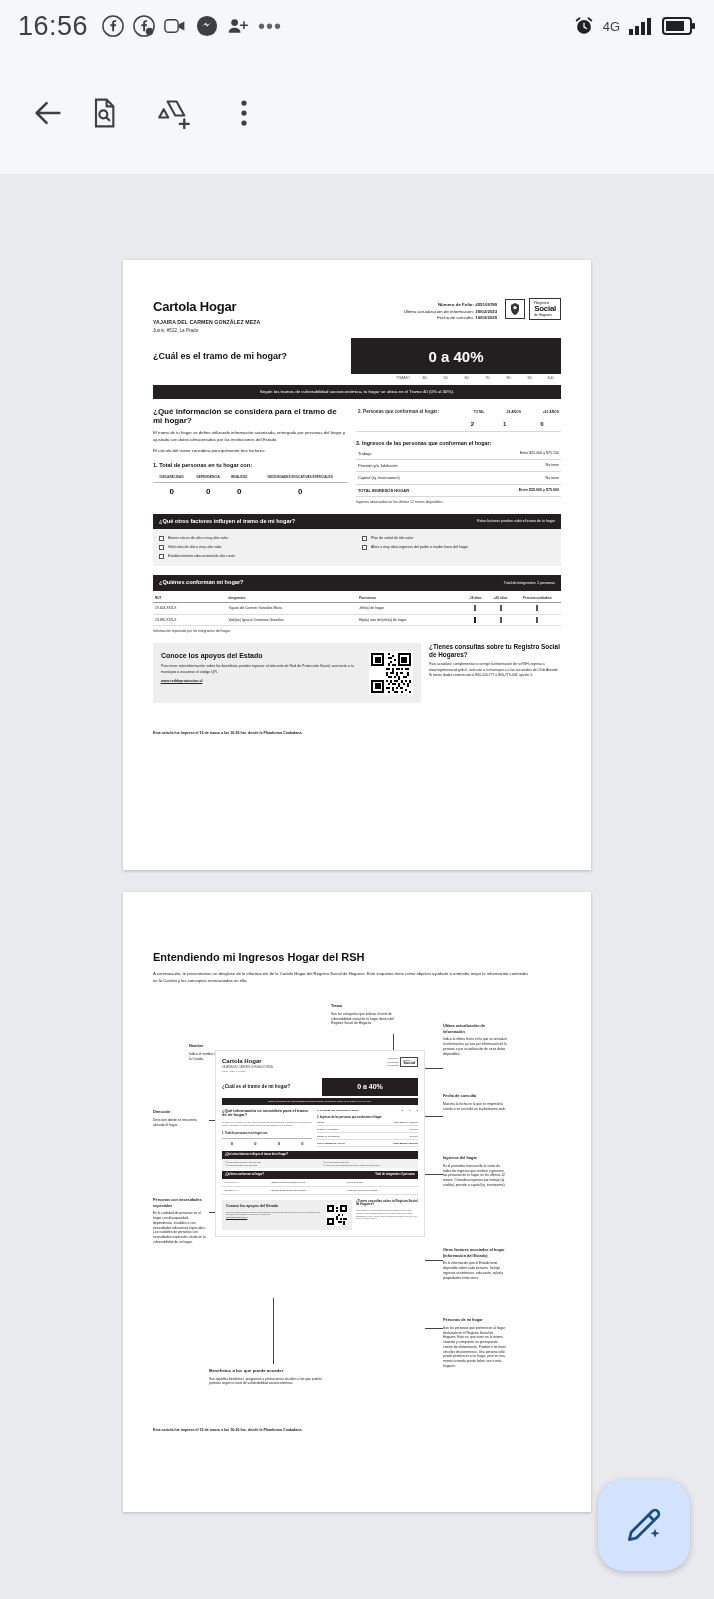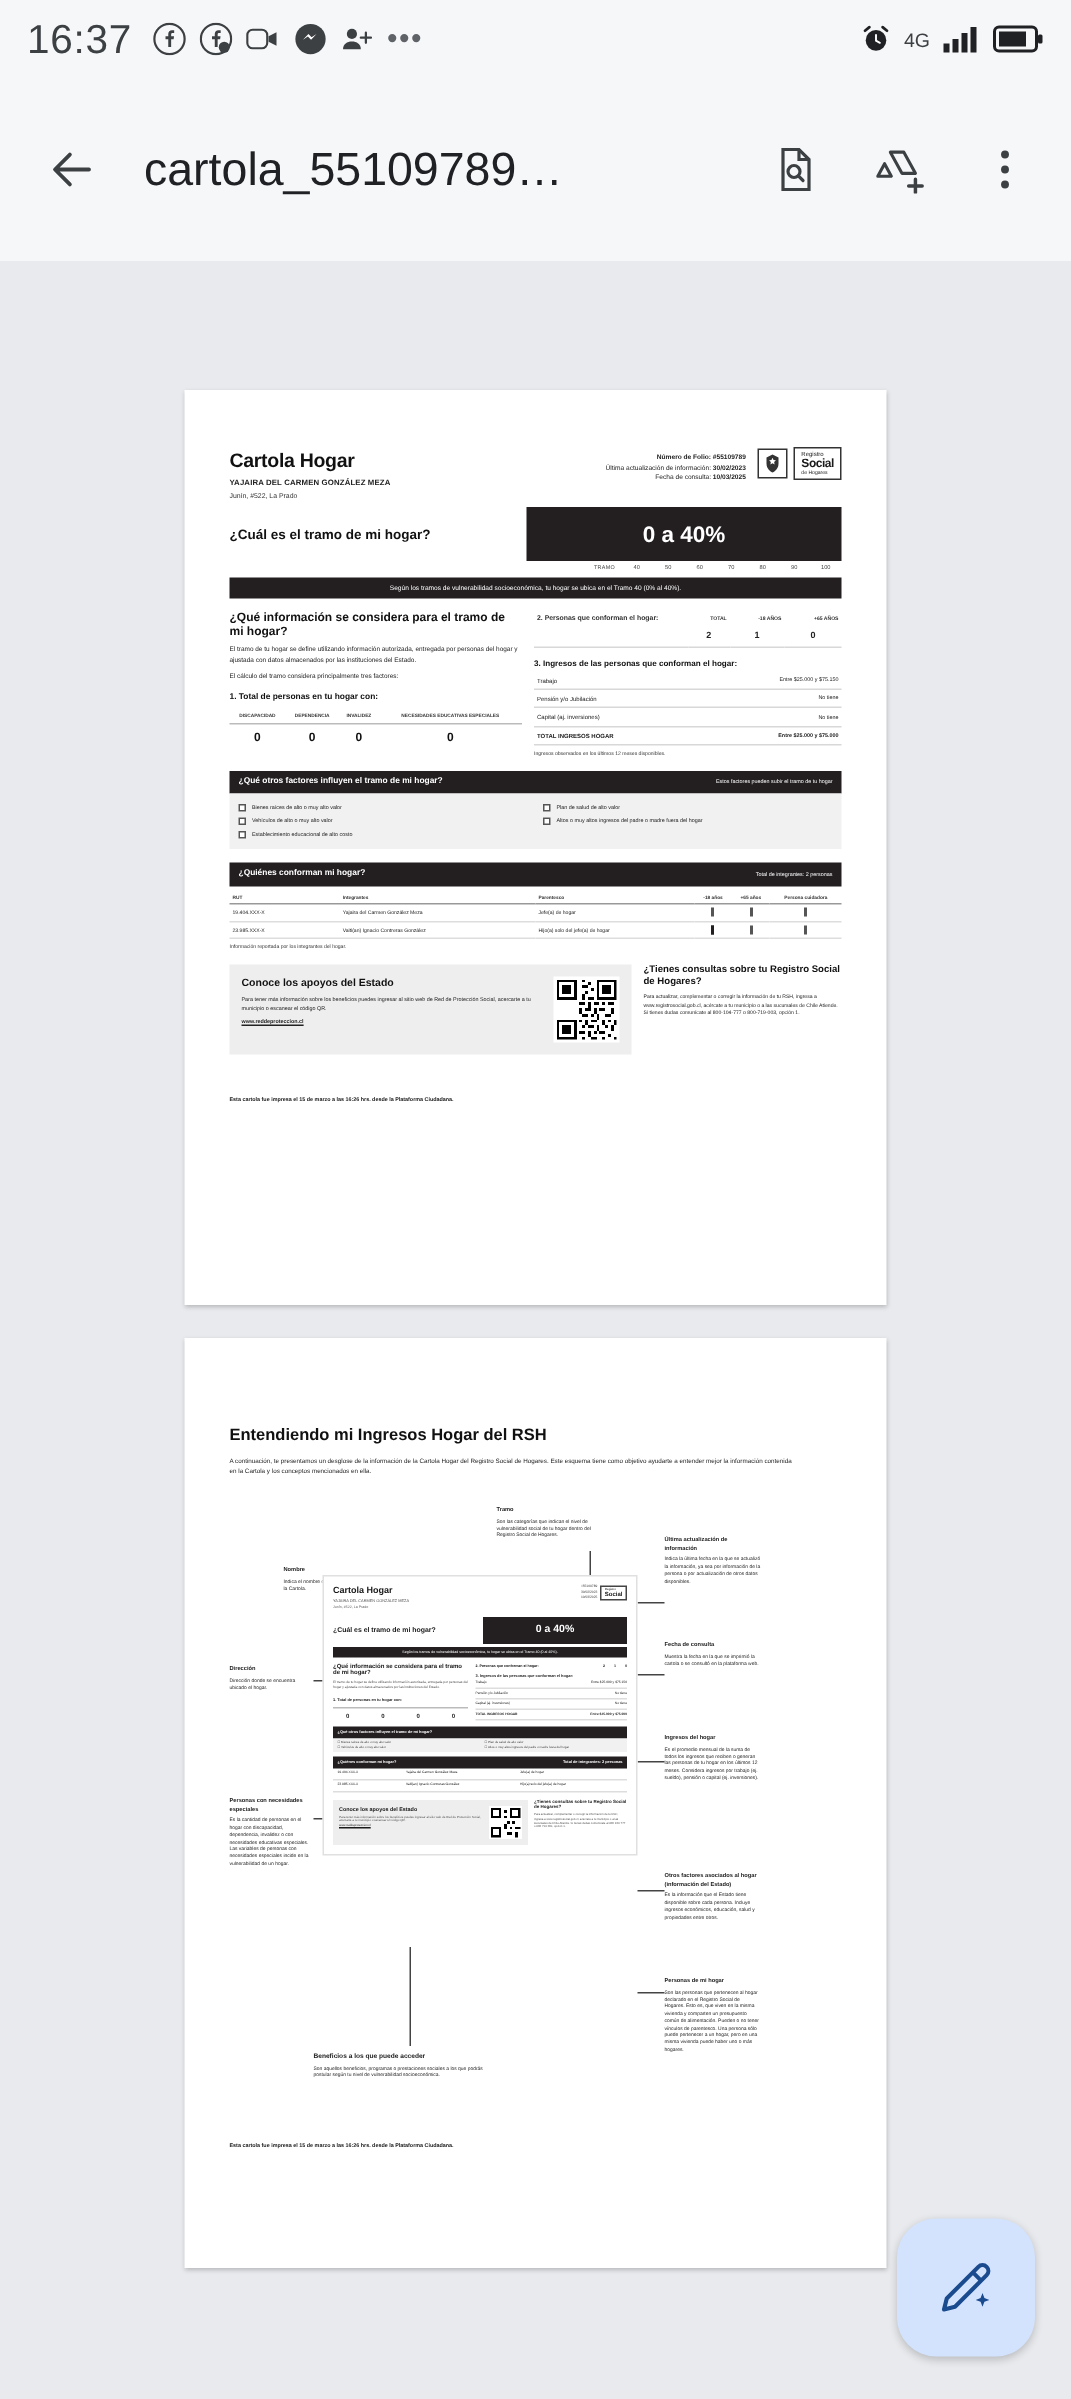--- a/index.html
+++ b/index.html
@@ -165,21 +165,21 @@
     background:#d3e3fd;
     display:flex; align-items:center; justify-content:center;
     box-shadow:0 2px 6px rgba(0,0,0,.2);
     cursor:pointer;
   }
 </style>
 </head>
 <body>
 
 <div class="statusbar">
-  <div class="status-time">16:37</div>
+  <div class="status-time">16:56</div>
   <div class="status-icons-left">
     <span class="sicon">
       <svg width="22" height="22" viewBox="0 0 24 24">
           <circle cx="12" cy="12" r="11" fill="none" stroke="#3c4043" stroke-width="1.6"></circle>
           <path d="M13.2 12.2h1.8l.3-2.2h-2.1V8.7c0-.6.2-1 1.1-1h1.1V5.7c-.2 0-.9-.1-1.6-.1-1.6 0-2.7 1-2.7 2.8V10H9.1v2.2h2v5.6h2.1z" fill="#3c4043"></path>
         </svg>
     </span>
     <span class="sicon">
       <svg width="22" height="22" viewBox="0 0 24 24">
           <circle cx="12" cy="12" r="11" fill="none" stroke="#3c4043" stroke-width="1.6"></circle>
@@ -234,21 +234,20 @@
     </span>
   </div>
 </div>
 
 <div class="appbar">
   <div class="back-btn">
     <svg width="34" height="34" viewBox="0 0 24 24">
         <path d="M20 12H5M11 5l-7 7 7 7" stroke="#3c4043" stroke-width="1.8" fill="none" stroke-linecap="round" stroke-linejoin="round"></path>
       </svg>
   </div>
-  <div class="file-title">cartola_55109789…</div>
   <div class="appbar-actions">
     <div class="ab-btn">
       <svg width="32" height="32" viewBox="0 0 24 24">
           <path d="M6 2h8l5 5v15H6z" fill="none" stroke="#3c4043" stroke-width="1.6"></path>
           <path d="M14 2v5h5" fill="none" stroke="#3c4043" stroke-width="1.6"></path>
           <circle cx="11.5" cy="13" r="3" fill="none" stroke="#3c4043" stroke-width="1.6"></circle>
           <path d="M13.8 15.3L16 17.5" stroke="#3c4043" stroke-width="1.6" stroke-linecap="round"></path>
         </svg>
     </div>
     <div class="ab-btn">

